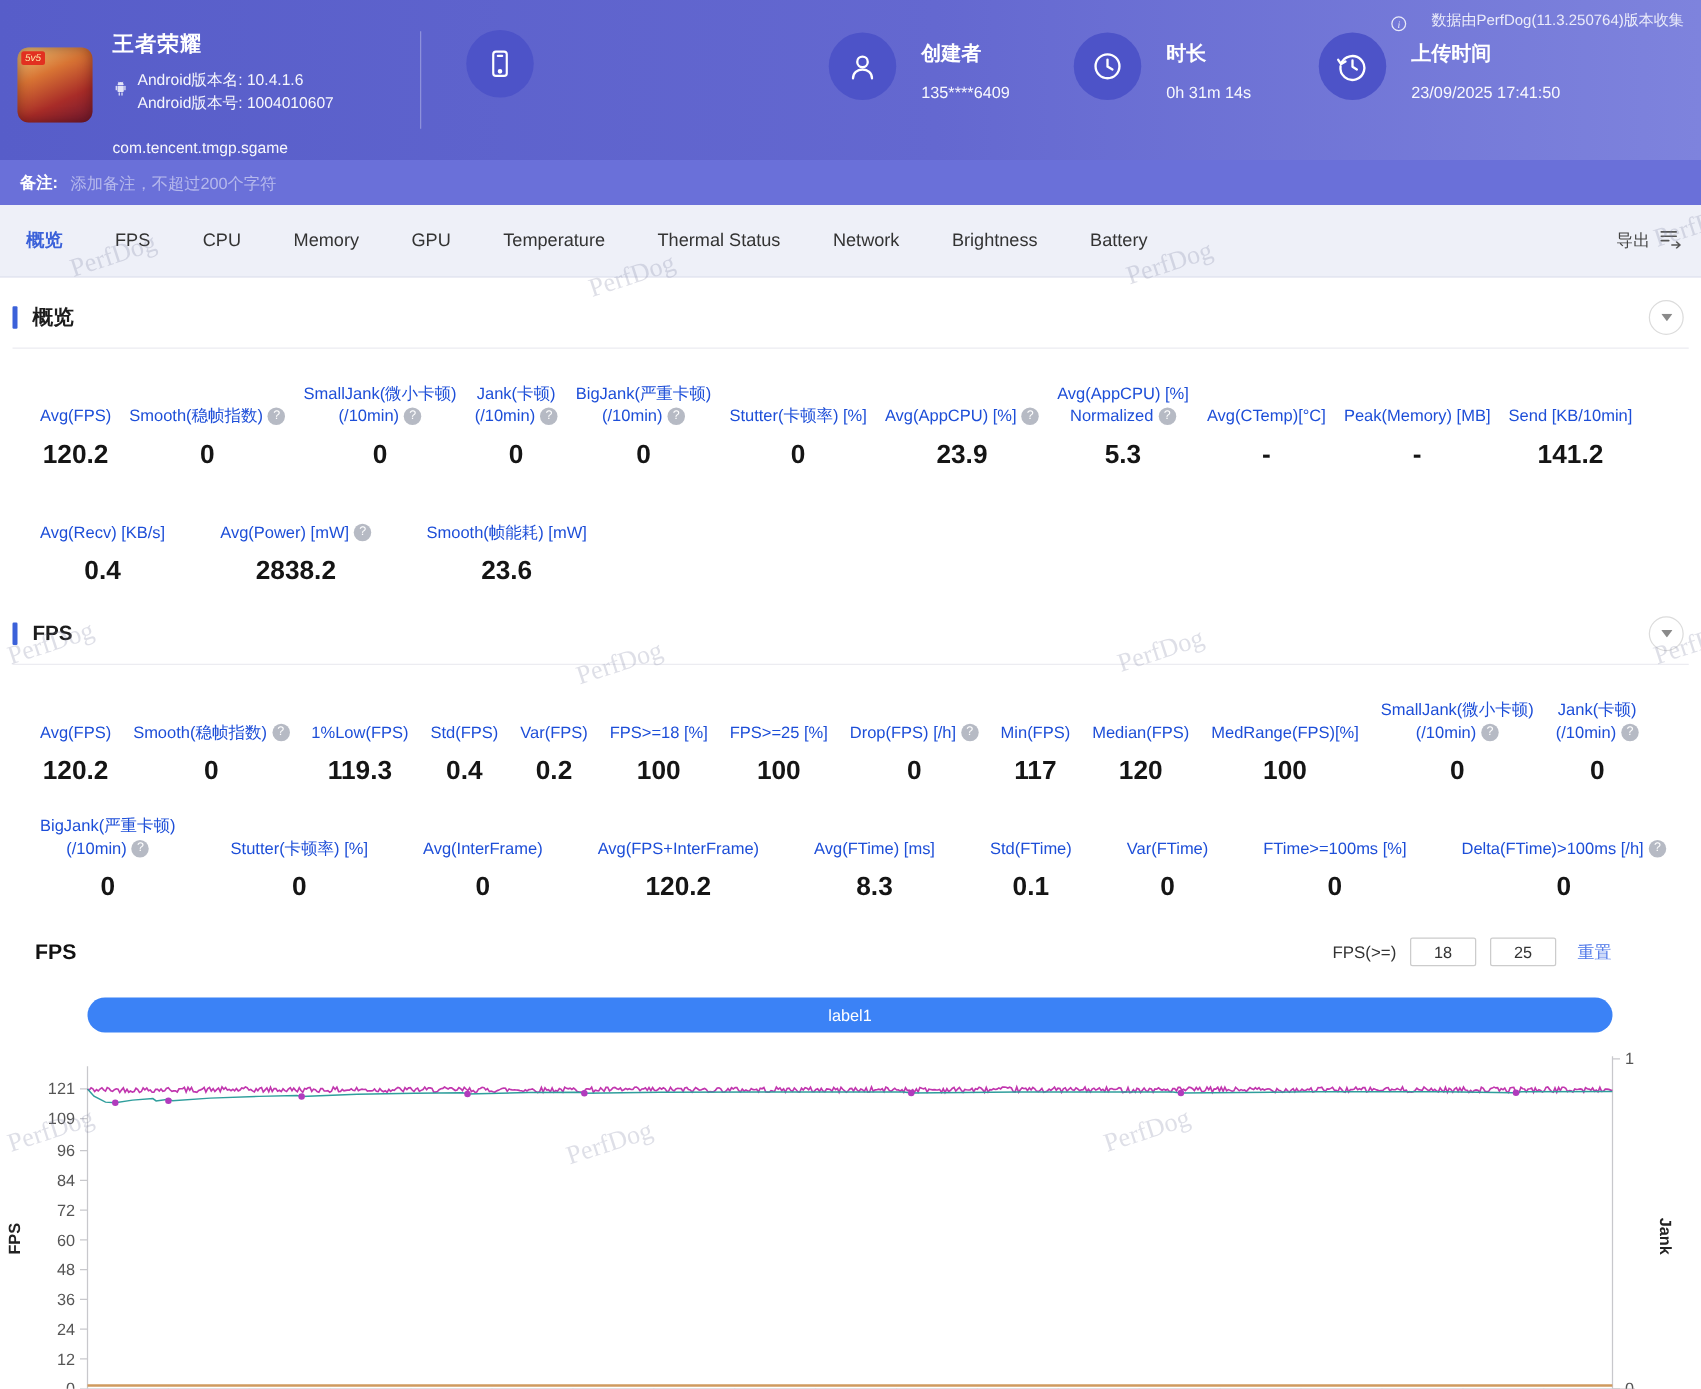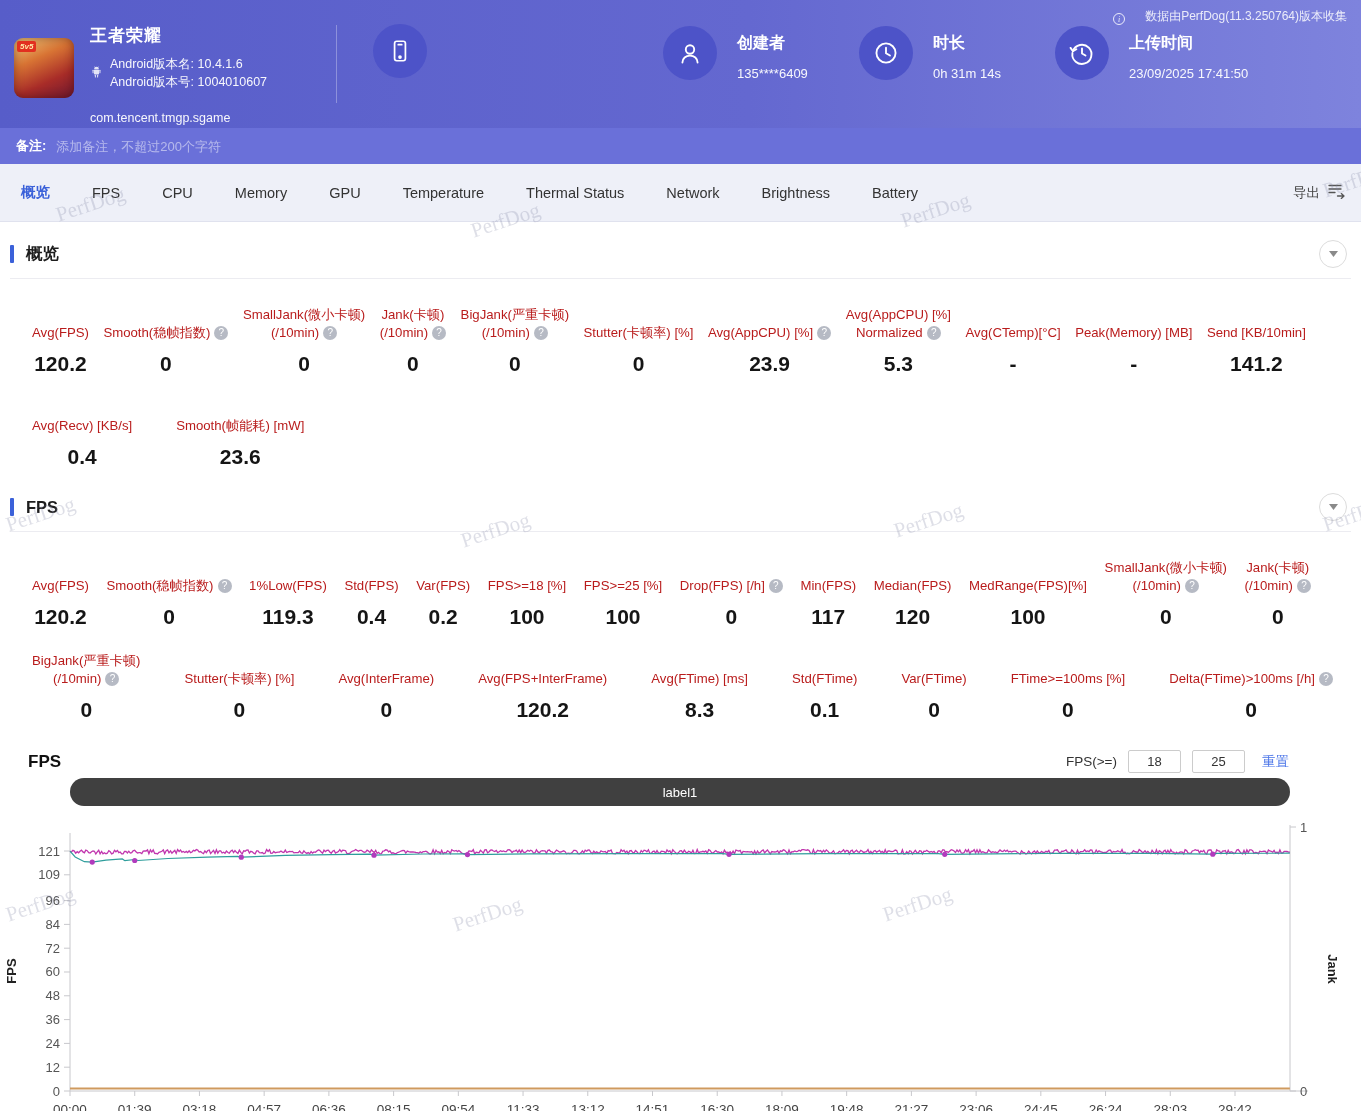--- a/index.html
+++ b/index.html
@@ -14,21 +14,21 @@
     display: flex; align-items: flex-start; color: #fff;
   }
   .app-block { display: flex; padding: 24px 0 0 14px; width: 336px; }
   .app-icon {
     position: relative; width: 60px; height: 60px; border-radius: 9px; margin-top: 14px;
     background: linear-gradient(155deg, #f0d080 0%, #d87434 35%, #a82c28 68%, #6e1830 100%);
     box-shadow: inset 0 0 10px rgba(60,10,10,.5); flex: none;
   }
   .app-badge {
     position: absolute; top: 3px; left: 3px; background: #e23020; color: #ffe9a8;
-    font-size: 8px; font-weight: bold; font-style: italic; padding: 1px 3px; border-radius: 2px;
+    font-size: 8px; font-weight: normal; font-style: italic; padding: 1px 3px; border-radius: 2px;
   }
   .app-meta { margin-left: 16px; }
   .app-title { font-size: 17px; font-weight: bold; letter-spacing: 1px; }
   .app-line { display: flex; align-items: center; margin-top: 8px; }
   .android-icon { margin-right: 7px; opacity: .9; }
   .app-vers div { font-size: 12.5px; line-height: 18px; color: rgba(255,255,255,.95); }
   .app-package { font-size: 12.5px; margin-top: 20px; color: rgba(255,255,255,.95); }
   .v-divider { width: 1px; height: 78px; background: rgba(255,255,255,.3); margin-top: 25px; }
   .device-block { display: flex; padding: 24px 0 0 36px; width: 326px; }
   .icon-circle {
@@ -86,39 +86,39 @@
     display: flex; align-items: center; justify-content: center; cursor: pointer;
   }
   .sec-divider { border-bottom: 1px solid #ececf1; margin: 6px 10px 0 10px; }
   .stats-row { display: flex; margin-top: 26px; }
   .stats-row.spread { justify-content: space-between; padding: 0 55px 0 32px; }
   .stats-row.left { justify-content: flex-start; gap: 44px; padding-left: 32px; margin-top: 22px; padding-bottom: 12px; }
   .stat { display: flex; flex-direction: column; align-items: center; }
   .stat .lbl {
     min-height: 37px; display: flex; flex-direction: column; justify-content: flex-end; align-items: center;
   }
-  .lbl-line { display: flex; align-items: center; gap: 4px; font-size: 13.2px; color: #b91c1c; line-height: 18px; text-align: center; white-space: nowrap; }
+  .lbl-line { display: flex; align-items: center; gap: 4px; font-size: 13.2px; color: #1d4ed8; line-height: 18px; text-align: center; white-space: nowrap; }
   .qmark {
     width: 14px; height: 14px; border-radius: 50%; background: #b6bac4; color: #fff;
     font-size: 10px; display: inline-flex; align-items: center; justify-content: center; cursor: pointer; flex: none;
   }
   .qmark::before { content: "?"; }
   .stat .val { font-size: 21px; font-weight: bold; color: #151515; margin-top: 10px; }
   
   .chart-block { margin-top: 16px; }
   .chart-head { display: flex; align-items: center; justify-content: space-between; padding: 0 72px 0 28px; }
   .chart-title { font-size: 17px; font-weight: bold; color: #111; }
   .threshold { display: flex; align-items: center; gap: 11px; font-size: 13.5px; color: #333; }
   .thr-input {
     width: 53px; height: 23px; border: 1px solid #ccc; border-radius: 2px; text-align: center;
     font-size: 13px; color: #333; outline: none; font-family: inherit; background: #fff;
   }
   .reset-link { color: #4a74e8; cursor: pointer; margin-left: 6px; }
   .banner {
-    margin: 5px 71px 0 70px; height: 28px; background: #404040; border-radius: 14px;
+    margin: 25px 71px 0 70px; height: 28px; background: #3b82f6; border-radius: 14px;
     display: flex; align-items: center; justify-content: center; color: #fff; font-size: 13px;
   }
   #chart-svg { display: block; margin-top: 13px; }
   #chart-svg text { font-family: "Liberation Sans", "DejaVu Sans", sans-serif; }
   
   .wm {
     position: absolute; color: rgba(128,132,164,.26); font-size: 21px;
     transform: rotate(-18deg); font-family: "Liberation Serif", serif; pointer-events: none; z-index: 5;
   }
 </style>
@@ -356,20 +356,29 @@
       </div>
     </div>
   <div class="stats-row left" id="ov-row2">
       <div class="stat">
         <div class="lbl">
           <div class="lbl-line">
             <span>Avg(Recv) [KB/s]</span>
           </div>
         </div>
         <div class="val">0.4</div>
+      </div>
+      <div class="stat">
+        <div class="lbl">
+          <div class="lbl-line">
+            <span>Avg(Power) [mW]</span>
+            <span class="qmark"></span>
+          </div>
+        </div>
+        <div class="val">2838.2</div>
       </div>
       <div class="stat">
         <div class="lbl">
           <div class="lbl-line">
             <span>Smooth(帧能耗) [mW]</span>
           </div>
         </div>
         <div class="val">23.6</div>
       </div>
     </div>

